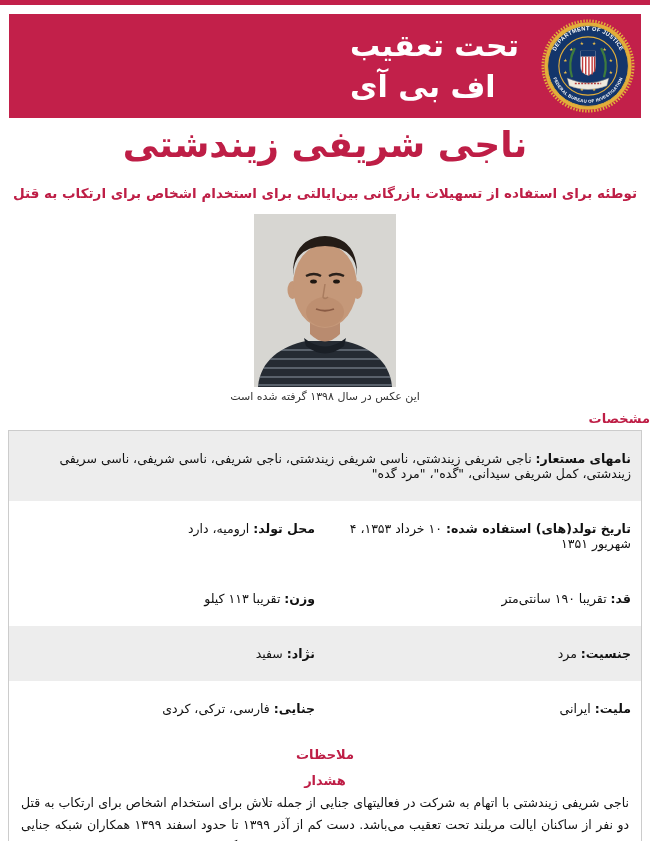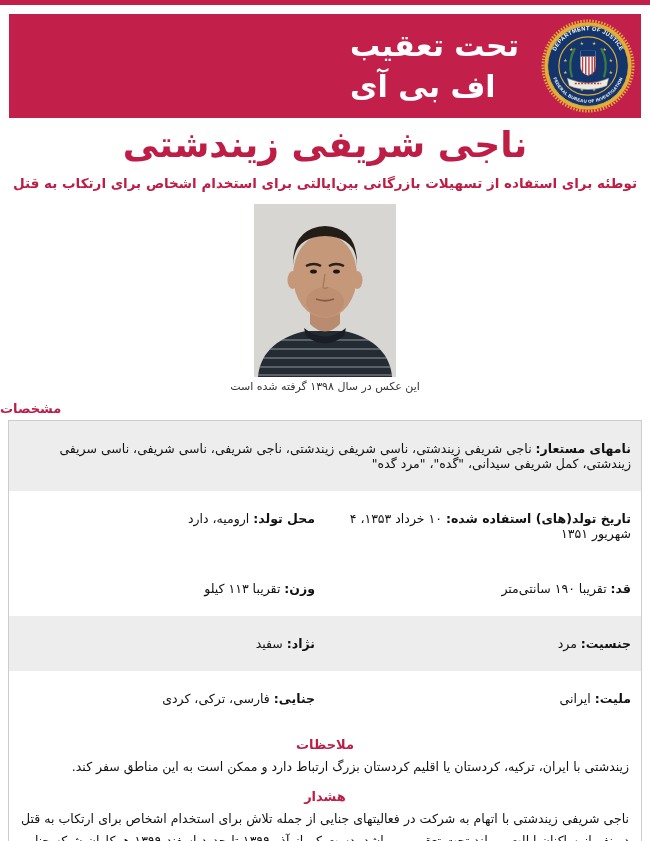--- a/index.html
+++ b/index.html
@@ -16,30 +16,30 @@
   .seal{width:94px;height:94px;flex:0 0 auto;}
   .banner-text{
     color:#fff;font-weight:bold;font-size:30px;line-height:1.38;
     text-align:left;margin:0 22px 0 0;
   }
   .name-title{
     margin-top:7px;text-align:center;color:#BE1E46;font-weight:bold;
     font-size:36px;line-height:1.1;
   }
   .subtitle{
-    margin-top:10px;text-align:center;color:#BE1E46;font-weight:bold;
+    margin-top:20px;text-align:center;color:#BE1E46;font-weight:bold;
     font-size:13.5px;
   }
   .photo-wrap{width:142px;height:173px;margin:13px auto 0 auto;}
   .photo-wrap svg{display:block;}
   .photo-caption{
     text-align:center;font-size:11px;color:#333;margin-top:3px;
   }
   .section-head{
-    text-align:left;color:#BE1E46;font-weight:bold;font-size:13px;
+    text-align:right;color:#BE1E46;font-weight:bold;font-size:13px;
     margin-top:8px;
   }
   .info-box{
     margin:4px 8px 0 8px;border:1px solid #CCCCCC;background:#fff;
     padding-bottom:14px;
   }
   .trow{display:flex;flex-direction:row;font-size:12.5px;}
   .trow.alt{background:#EDEDED;}
   .cell{flex:1 1 50%;padding:20px 10px;box-sizing:border-box;line-height:1.2;}
   .cell.full{flex:1 1 100%;}
@@ -176,20 +176,19 @@
     <div class="cell"><b>جنسیت:</b> <span>مرد</span></div>
     <div class="cell"><b>نژاد:</b> <span>سفید</span></div>
   </div>
 
   <div class="trow">
     <div class="cell"><b>ملیت:</b> <span>ایرانی</span></div>
     <div class="cell"><b>جنایی:</b> <span>فارسی، ترکی، کردی</span></div>
   </div>
 
   <div class="box-head">ملاحظات</div>
-  <div class="para">زیندشتی با ایران، ترکیه، کردستان یا اقلیم کردستان بزرگ ارتباط دارد و ممکن است به این مناطق سفر کند.</div>
 
   <div class="box-head">هشدار</div>
   <div class="para">ناجی شریفی زیندشتی با اتهام به شرکت در فعالیتهای جنایی از جمله تلاش برای استخدام اشخاص برای ارتکاب به قتل دو نفر از ساکنان ایالت مریلند تحت تعقیب می‌باشد. دست کم از آذر ۱۳۹۹ تا حدود اسفند ۱۳۹۹ همکاران شبکه جنایی زیندشتی مستقر در ایران متهم به استفاده از برنامه‌های پیام رسانی رمزنگاری شده اینترنتی برای استخدام عناصر جنایی در آمریکای شمالی برای قتل دو نفر که از ایران گریخته‌اند هستند. شبکه جنایی زیندشتی همچنین متهم به فراهم کردن منابع برای تسهیل قتل فراملی یک فرد در داخل ایالت متحده آمریکا است. پس از اینکه او به توطئه برای استفاده از تسهیلات بازرگانی بین‌ایالتی برای استخدام اشخاص برای ارتکاب به قتل متهم شد، دادگاه منطقه‌ای ایالت متحده آمریکا، منطقه مینسوتا، در ۲۲ آذر ۱۴۰۲ حکم فدرال بازداشت زیندشتی را صادر کرد.</div>
 
   <div class="para bold">اگر اطلاعاتی در باره این شخص دارید، لطفاً با دفتر محلی اف بی آی با نزدیکترین سفارت و یا کنسولگری آمریکا تماس بگیرید.</div>
 
 </div>
 
 </body></html>

